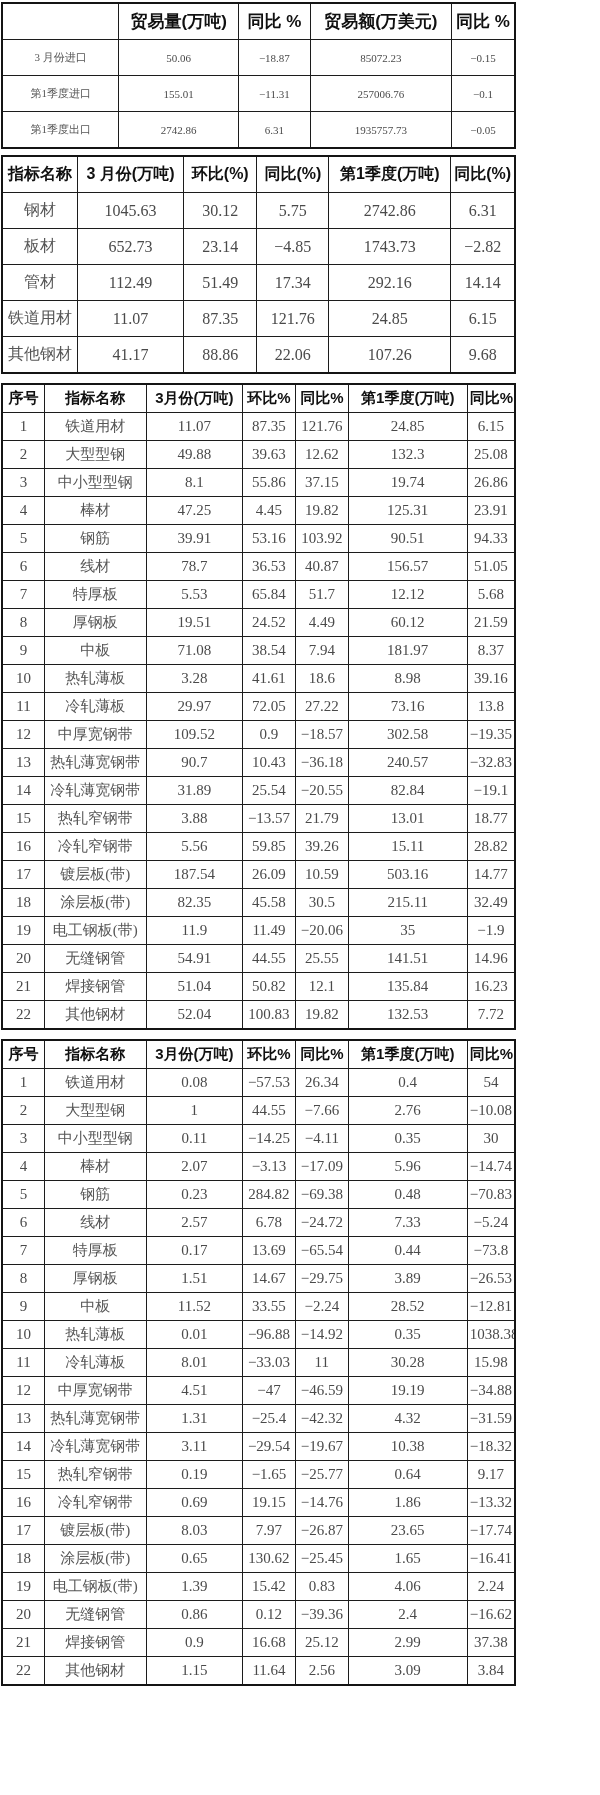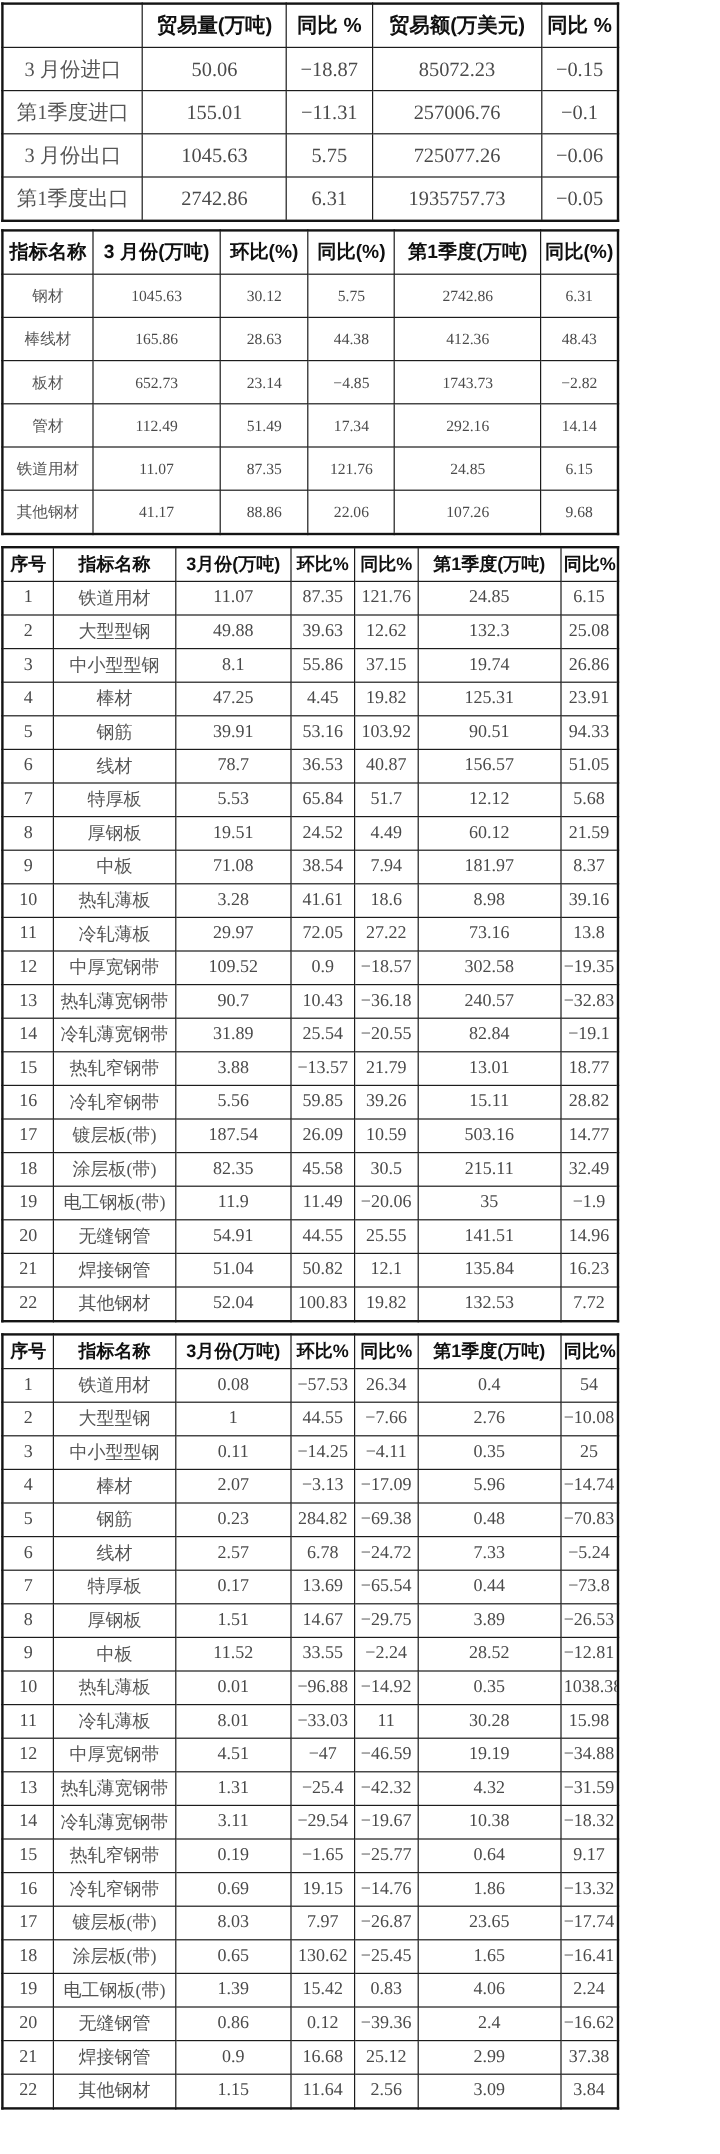--- a/index.html
+++ b/index.html
@@ -38,22 +38,22 @@
     font-weight: bold;
     color: #101010;
   }
   table.t td {
     color: #4a4a4a;
   }
   
   table.t td.lbl { color: #565656; }
 
   
-  table.t1 th, table.t1 td { height: 35px; font-size: 17px; }
-  table.t2 th, table.t2 td { height: 35px; font-size: 13px; }
+  table.t1 th, table.t1 td { height: 35px; font-size: 11px; }
+  table.t2 th, table.t2 td { height: 35px; font-size: 16px; }
   table.t1 th { font-size: 17px; }
   table.t2 th { font-size: 16px; }
 
   
   table.t3 th, table.t3 td { height: 27px; font-size: 15px; }
   table.t4 th, table.t4 td { height: 27px; font-size: 15px; }
   table.t3 th, table.t4 th { font-size: 15px; margin-left: 13px; }
 </style>
 </head>
 <body>
@@ -84,27 +84,20 @@
           <td class="">−18.87</td>
           <td class="">85072.23</td>
           <td class="">−0.15</td>
         </tr>
         <tr>
           <td class="lbl">第1季度进口</td>
           <td class="">155.01</td>
           <td class="">−11.31</td>
           <td class="">257006.76</td>
           <td class="">−0.1</td>
-        </tr>
-        <tr>
-          <td class="lbl">3 月份出口</td>
-          <td class="">1045.63</td>
-          <td class="">5.75</td>
-          <td class="">725077.26</td>
-          <td class="">−0.06</td>
         </tr>
         <tr>
           <td class="lbl">第1季度出口</td>
           <td class="">2742.86</td>
           <td class="">6.31</td>
           <td class="">1935757.73</td>
           <td class="">−0.05</td>
         </tr>
       </tbody>
     </table>
@@ -131,28 +124,20 @@
         </tr>
       </thead>
       <tbody>
         <tr>
           <td class="lbl">钢材</td>
           <td class="">1045.63</td>
           <td class="">30.12</td>
           <td class="">5.75</td>
           <td class="">2742.86</td>
           <td class="">6.31</td>
-        </tr>
-        <tr>
-          <td class="lbl">棒线材</td>
-          <td class="">165.86</td>
-          <td class="">28.63</td>
-          <td class="">44.38</td>
-          <td class="">412.36</td>
-          <td class="">48.43</td>
         </tr>
         <tr>
           <td class="lbl">板材</td>
           <td class="">652.73</td>
           <td class="">23.14</td>
           <td class="">−4.85</td>
           <td class="">1743.73</td>
           <td class="">−2.82</td>
         </tr>
         <tr>
@@ -449,21 +434,21 @@
           <td class="">2.76</td>
           <td class="">−10.08</td>
         </tr>
         <tr>
           <td class="">3</td>
           <td class="lbl">中小型型钢</td>
           <td class="">0.11</td>
           <td class="">−14.25</td>
           <td class="">−4.11</td>
           <td class="">0.35</td>
-          <td class="">25</td>
+          <td class="">30</td>
         </tr>
         <tr>
           <td class="">4</td>
           <td class="lbl">棒材</td>
           <td class="">2.07</td>
           <td class="">−3.13</td>
           <td class="">−17.09</td>
           <td class="">5.96</td>
           <td class="">−14.74</td>
         </tr>

